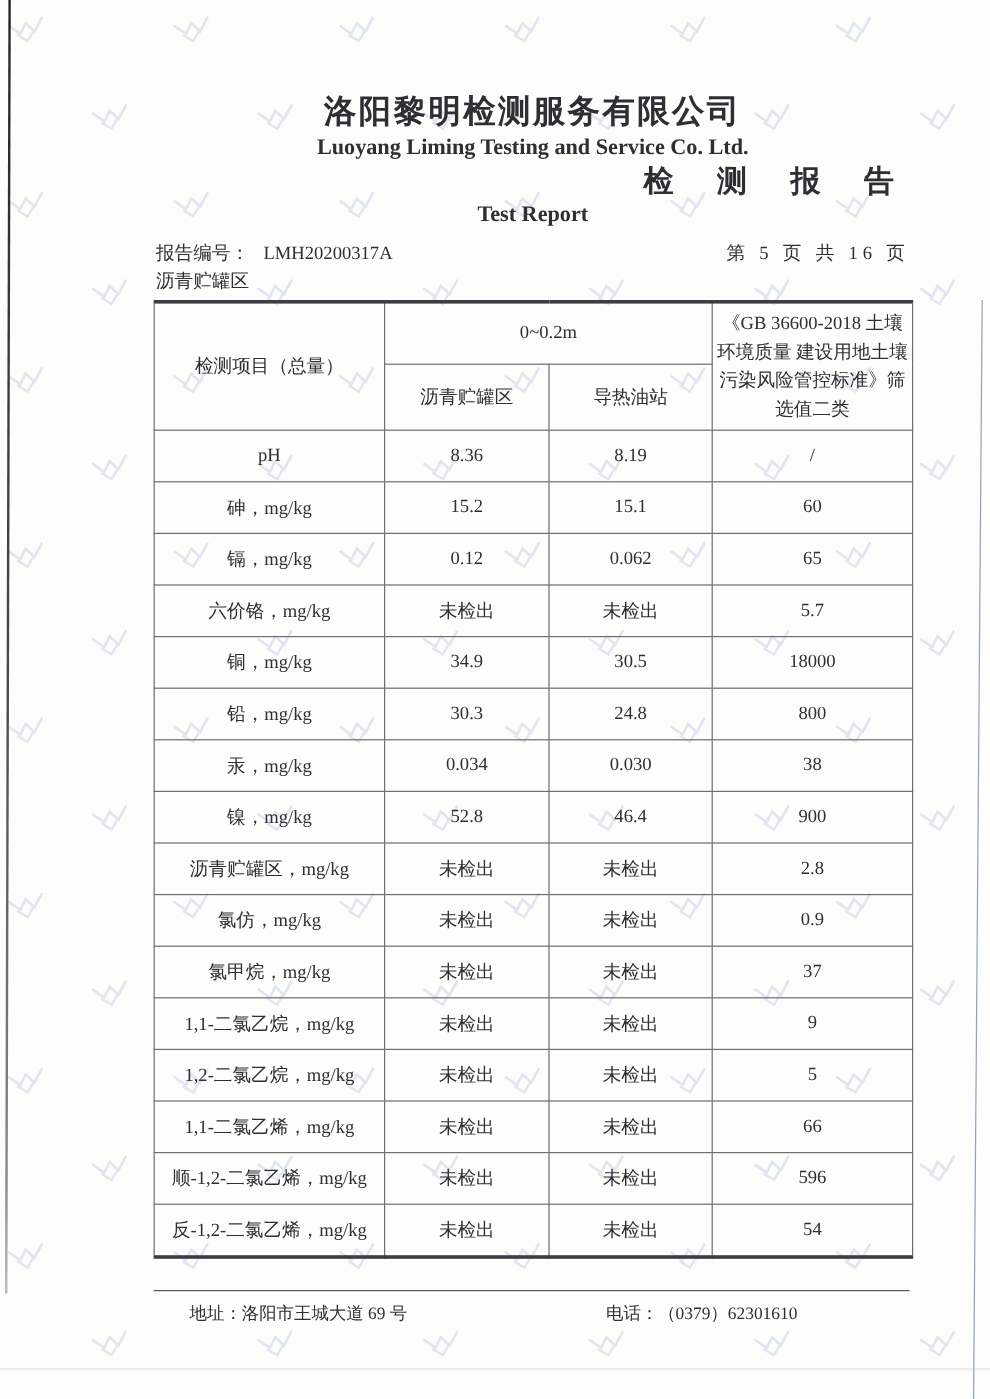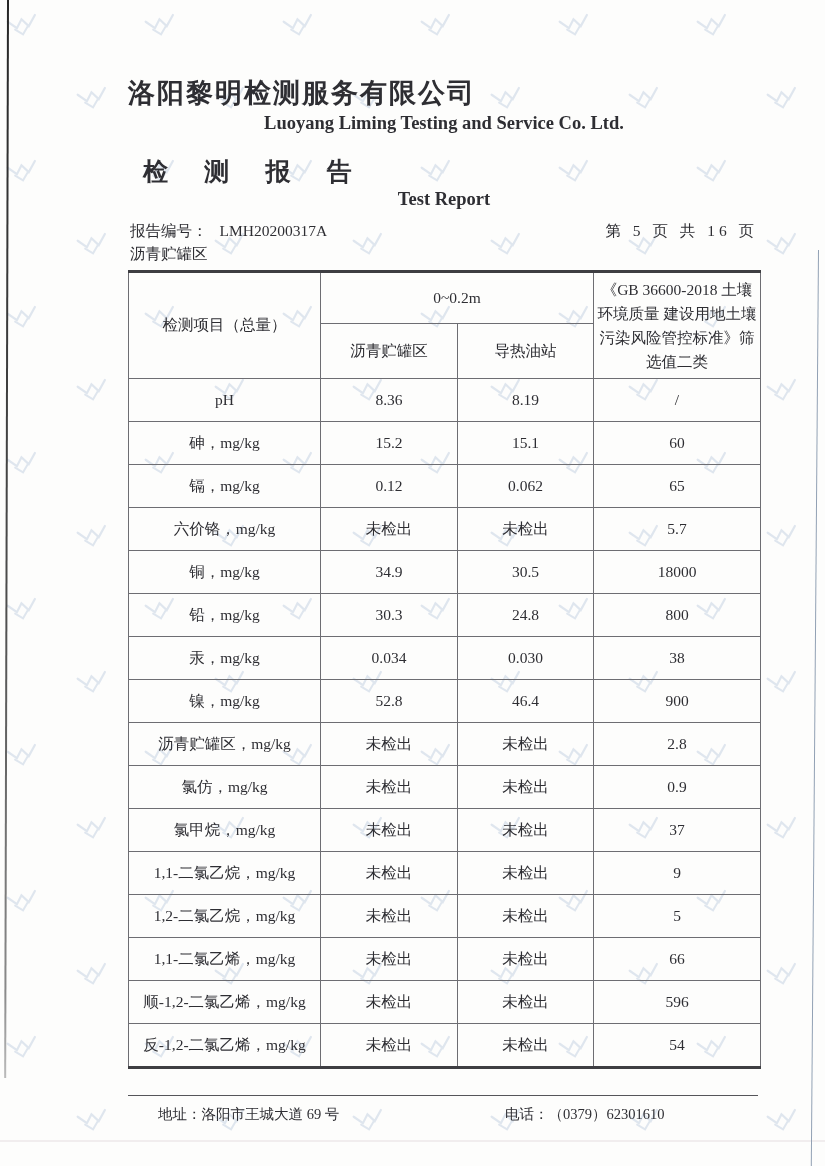--- a/index.html
+++ b/index.html
@@ -14,25 +14,25 @@
   
   .scan-left{position:absolute;left:7px;top:0;width:2px;height:1078px;z-index:3;
              background:linear-gradient(#262626,#4c4c4c 55%,#8a8a8a 92%,#bbb);
              transform:rotate(.15deg);transform-origin:top;}
   .scan-right{position:absolute;left:818px;top:250px;width:1px;height:916px;z-index:3;
               background:#92a1b4;transform:rotate(.45deg);transform-origin:top;}
   .scan-bottom{position:absolute;left:0;bottom:24px;width:100%;height:2px;background:#f1edee;z-index:1;}
 
   .content{position:absolute;left:128px;top:0;width:632px;z-index:2;}
 
-  .company-zh{margin:0;padding-top:78px;font-size:27px;font-weight:bold;
+  .company-zh{margin:0;padding-top:78px;text-align:center;font-size:27px;font-weight:bold;
               letter-spacing:2px;line-height:1.15;}
   .company-en{text-align:center;font-size:18.5px;font-weight:bold;margin-top:3px;line-height:1.2;}
-  .title-zh{text-align:left;font-size:25px;font-weight:bold;letter-spacing:15px;padding-left:15px;
-            margin-top:23px;line-height:1.2;}
+  .title-zh{text-align:right;font-size:25px;font-weight:bold;letter-spacing:15px;padding-left:15px;
+            margin-top:3px;line-height:1.2;}
   .title-en{text-align:center;font-size:18.5px;font-weight:bold;margin-top:1px;line-height:1.2;}
 
   .meta-row{display:flex;justify-content:space-between;align-items:flex-end;
             margin-top:11px;font-size:15.5px;padding:0 2px;}
   .report-no-value{margin-left:12px;}
   .page-info{letter-spacing:4px;}
   .section-title{font-size:15.5px;margin-top:2px;padding-left:2px;}
 
   table.results{border-collapse:collapse;table-layout:fixed;width:632px;margin-top:5px;
                 border-top:3px solid #3e3e42;border-bottom:3px solid #3e3e42;}

